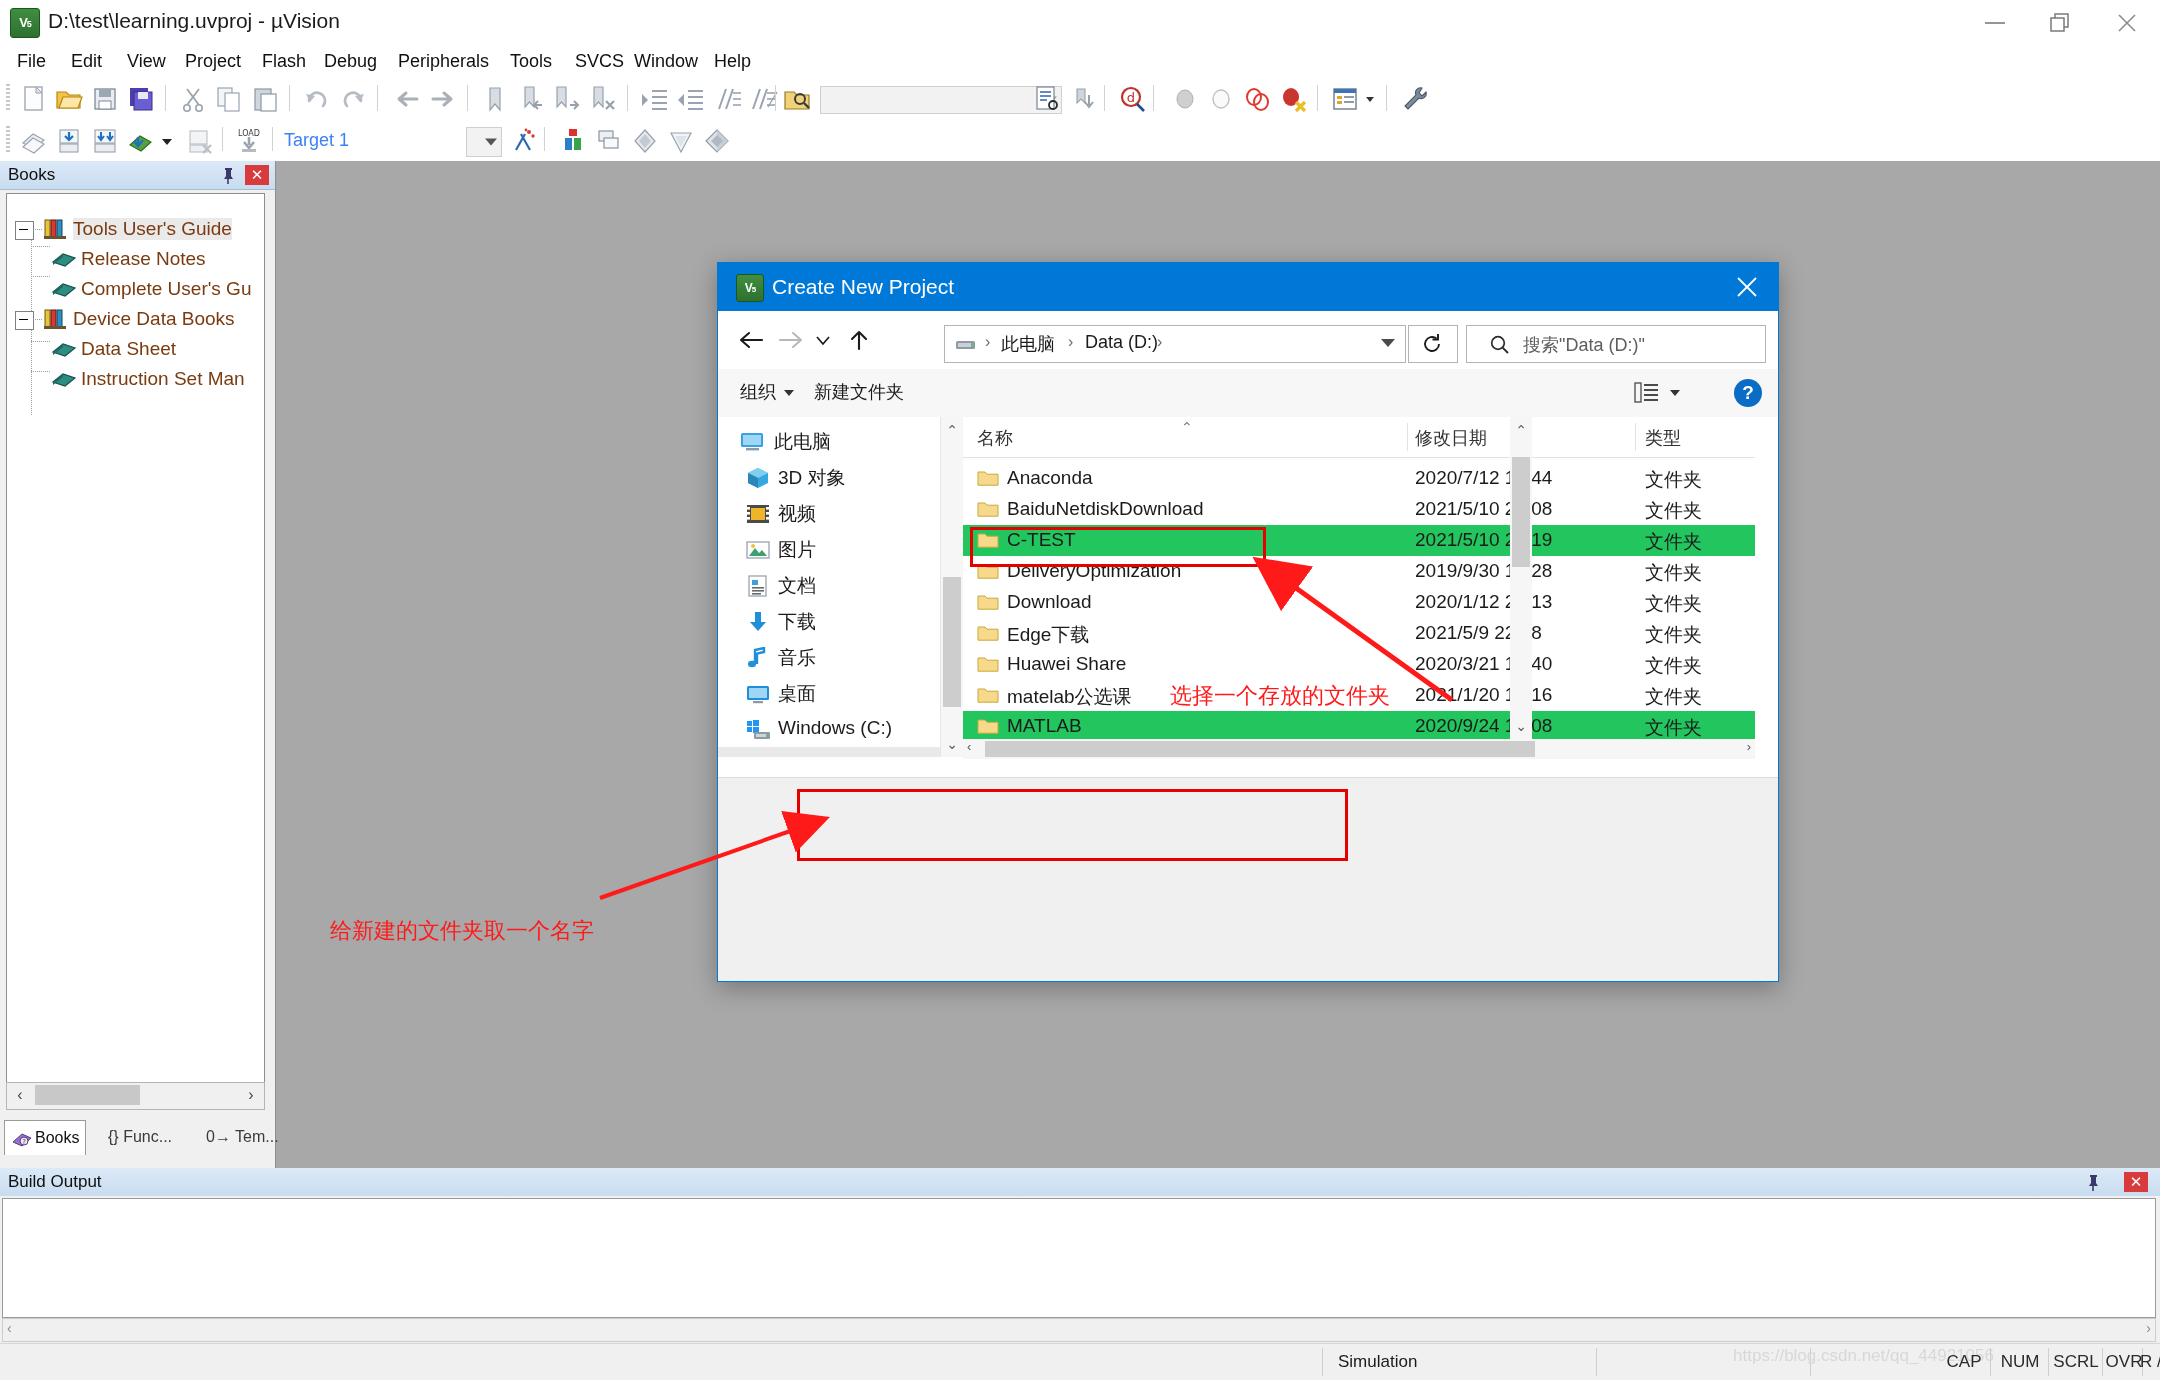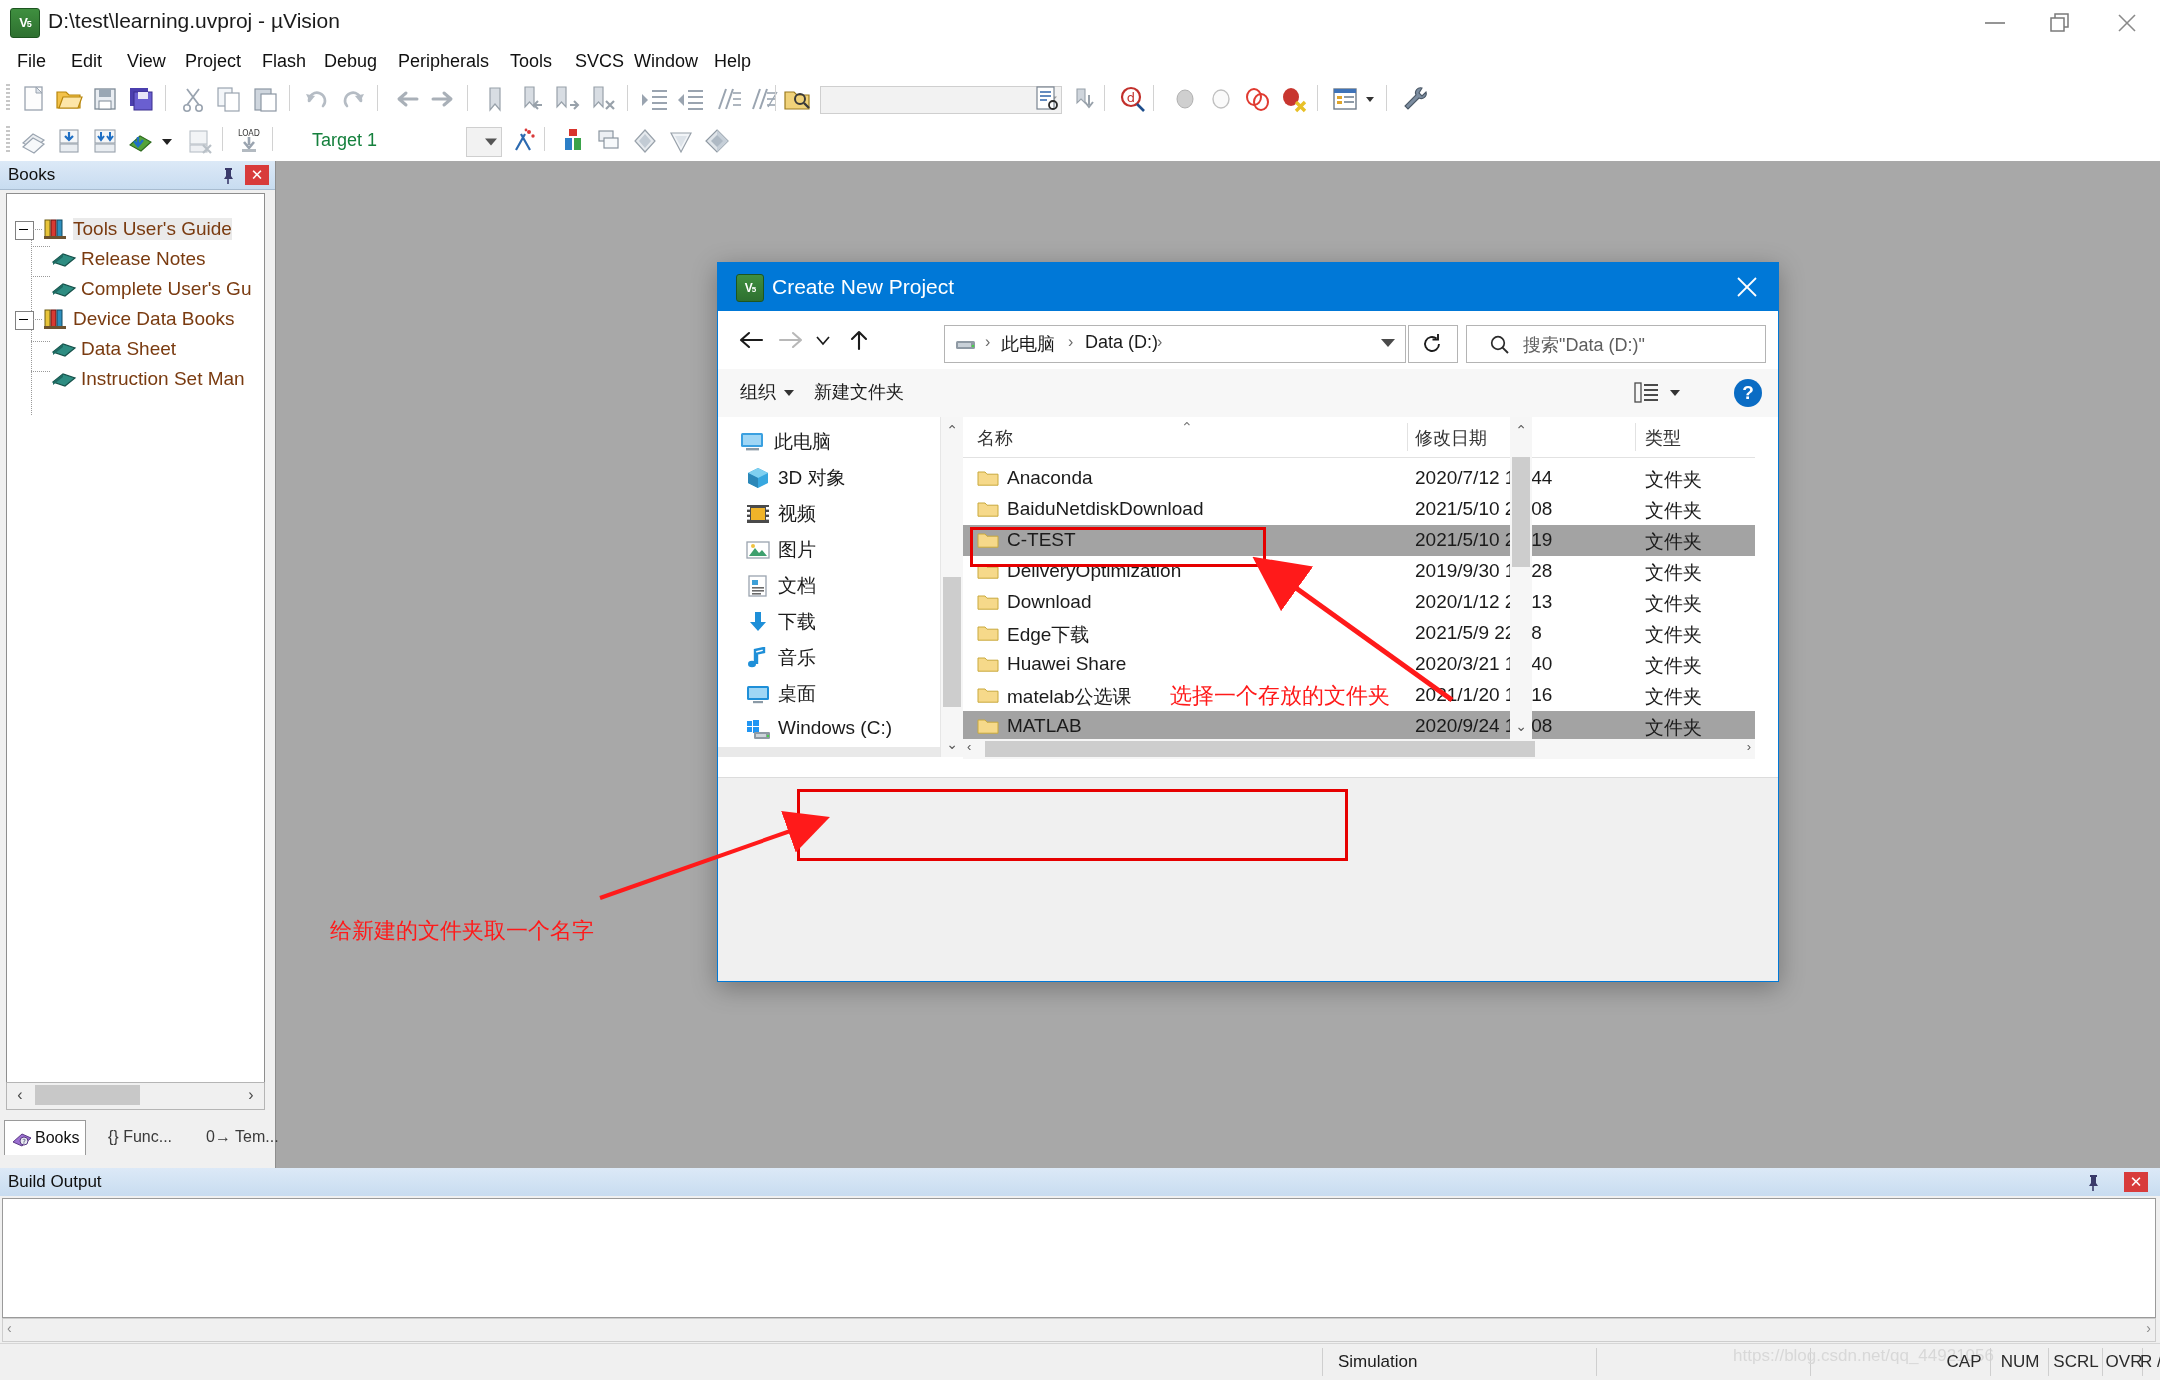--- a/index.html
+++ b/index.html
@@ -32,21 +32,21 @@
   #toolbar1{top:77px;height:44px;}
   #toolbar2{top:121px;height:40px;}
   .grip{position:absolute;left:6px;top:7px;width:4px;height:28px;
     background:repeating-linear-gradient(to bottom,#c7c7c7 0 2px,transparent 2px 4px);}
   .tbtn{position:absolute;top:5px;width:34px;height:34px;}
   .tbtn svg{position:absolute;left:1px;top:1px;}
   .tsep{position:absolute;top:8px;width:1px;height:26px;background:#d2d2d2;}
   .combo-gray{position:absolute;background:#f2f2f2;border:1px solid #cfcfcf;}
   .combo-gray .arw{position:absolute;right:4px;top:50%;transform:translateY(-50%);
     border-left:6px solid transparent;border-right:6px solid transparent;border-top:7px solid #9a9a9a;}
-  .target-label{position:absolute;font-size:18px;color:#15803d;white-space:nowrap;margin-left:28px;}
+  .target-label{position:absolute;font-size:18px;color:#3b82f6;white-space:nowrap;}
 
   
   .workspace{position:absolute;left:0;top:161px;width:2160px;height:1007px;background:#a8a8a8;}
 
   
   .books-panel{position:absolute;left:0;top:161px;width:275px;height:1007px;background:#f0f0f0;
     border-right:1px solid #8e8e8e;}
   .panel-caption{position:absolute;left:0;top:0;width:275px;height:28px;
     background:linear-gradient(#dce9f7,#c8dcf0);border-bottom:1px solid #a8bcd0;}
   .panel-caption .cap-text{position:absolute;left:8px;top:4px;font-size:17px;color:#101010;}
@@ -125,21 +125,21 @@
   .navpane-sb{position:absolute;left:222px;top:0;width:22px;height:340px;background:#f6f6f6;border-left:1px solid #e6e6e6;}
   .navpane-sb .th{position:absolute;left:2px;top:160px;width:18px;height:130px;background:#cdcdcd;}
   .sb-arw{position:absolute;left:0;width:22px;height:22px;text-align:center;font-size:14px;color:#5a5a5a;line-height:22px;}
 
   .filepane{position:absolute;left:245px;top:0;width:792px;height:340px;background:#fff;}
   .colhead{position:absolute;left:0;top:0;width:792px;height:40px;background:#fff;border-bottom:1px solid #e2e2e2;}
   .colhead .ch{position:absolute;top:9px;font-size:18px;color:#333;}
   .colhead .cdiv{position:absolute;top:6px;width:1px;height:28px;background:#e2e2e2;}
   .sortcaret{position:absolute;left:218px;top:2px;font-size:14px;color:#777;}
   .frow{position:absolute;left:0;width:792px;height:31px;}
-  .frow.sel{background:#a3a3a3;}
+  .frow.sel{background:#22c55e;}
   .fldico{position:absolute;left:14px;top:6px;width:22px;height:18px;}
   .fname{position:absolute;left:44px;top:4px;font-size:19px;color:#1b1b1b;white-space:nowrap;}
   .fdate{position:absolute;left:452px;top:4px;font-size:19px;color:#1b1b1b;white-space:nowrap;}
   .ftype{position:absolute;left:682px;top:4px;font-size:19px;color:#1b1b1b;white-space:nowrap;}
   .filepane-sb{position:absolute;left:792px;top:0;width:22px;height:322px;background:#f6f6f6;}
   .filepane-sb .th{position:absolute;left:2px;top:40px;width:18px;height:110px;background:#cdcdcd;}
   .filepane-hs{position:absolute;left:245px;top:322px;width:792px;height:20px;background:#f6f6f6;}
   .filepane-hs .th{position:absolute;left:22px;top:2px;width:550px;height:16px;background:#cdcdcd;}
   .filepane-hs .a1{position:absolute;left:4px;top:0;font-size:13px;color:#5a5a5a;}
   .filepane-hs .a2{position:absolute;right:4px;top:0;font-size:13px;color:#5a5a5a;}

